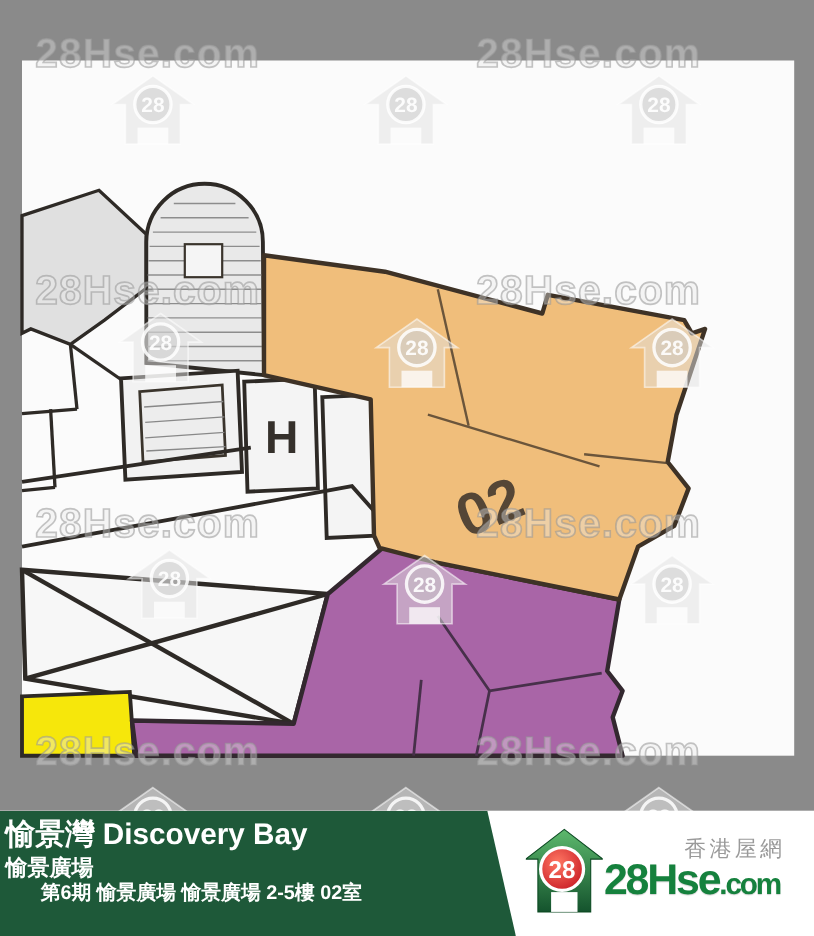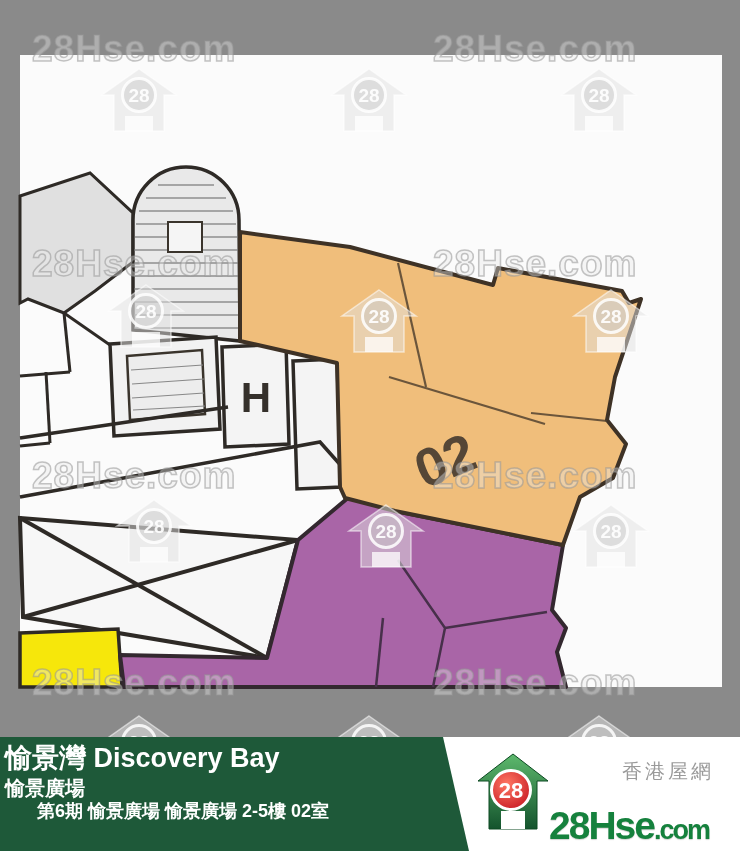--- a/index.html
+++ b/index.html
@@ -16,21 +16,21 @@
   .footer-green{position:absolute;left:0;top:0;width:500px;height:114px;background:#1E5939;
                 clip-path:polygon(0 0,443px 0,469px 114px,0 114px);}
   .f-line{position:absolute;color:#FFFFFF;white-space:nowrap;}
   .f-title{left:5px;top:740px;font-size:27px;font-weight:600;z-index:4;}
   .f-street{left:5px;top:775px;font-size:20px;font-weight:bold;z-index:4;}
   .f-detail{left:5px;top:799px;font-size:18px;font-weight:bold;z-index:4;margin-left:32px;}
   .f-area{left:5px;top:822px;font-size:17px;font-weight:bold;z-index:4;}
   .brand-house{position:absolute;left:478px;top:752px;z-index:4;}
   .brand-text{position:absolute;left:549px;top:779px;z-index:4;display:flex;align-items:baseline;
               color:#15813D;font-weight:bold;letter-spacing:-2px;
-              text-shadow:0 1px 1px rgba(0,0,0,0.18);margin-top:25px;}
+              text-shadow:0 1px 1px rgba(0,0,0,0.18);}
   .brand-main{font-size:39px;}
   .brand-suffix{font-size:27px;}
   .brand-tagline{position:absolute;left:622px;top:758px;z-index:4;font-size:20px;color:#9A9A9A;
                  letter-spacing:3px;white-space:nowrap;}
 </style>
 </head>
 <body>
 
 <div class="stage">
 

